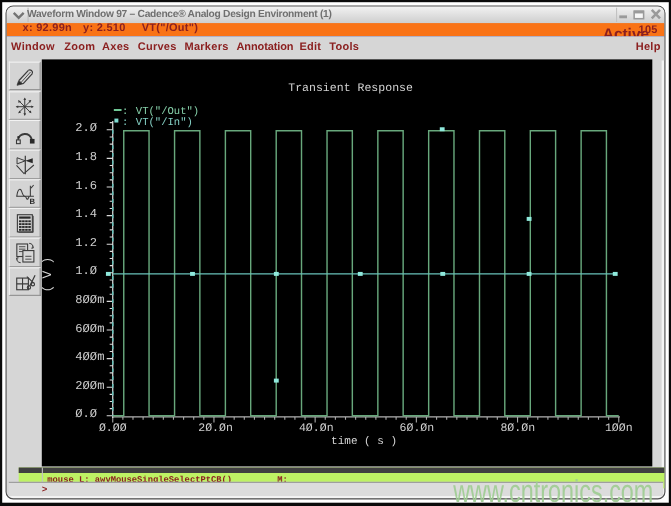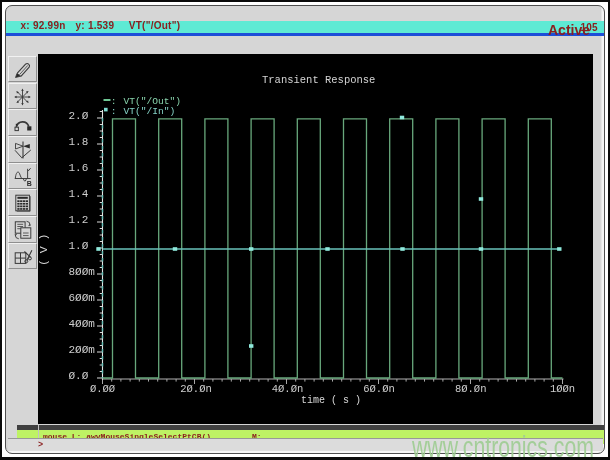--- a/index.html
+++ b/index.html
@@ -1,38 +1,63 @@
 <!DOCTYPE html>
 <html><head><meta charset="utf-8">
 <style>
   html,body{margin:0;padding:0;width:610px;height:460px;background:#fff;overflow:hidden}
   #stage{position:relative;width:610px;height:460px;background:#fff;font-family:"Liberation Sans",sans-serif}
   .fr{position:absolute;background:#0a0a0a}
   #win{position:absolute;left:5px;top:4.5px;width:599.6px;height:449.6px;background:#d6d6d6;border:1.6px solid #4e4e4e;border-radius:7px;box-sizing:border-box;overflow:hidden;box-shadow:inset -2.5px -2.5px 0 #f4f4f4}
   .bar{position:absolute;left:0;width:100%}
   #titlebar{top:0;height:15px;background:linear-gradient(#f2f2f2,#cecece);border-bottom:1px solid #bdbdbd}
   #title{position:absolute;left:18.5px;top:1.6px;font-size:9.3px;font-weight:bold;color:#6f6f6f;letter-spacing:-0.26px}
-  #infobar{top:15px;height:12.5px;background:#5eead4;border-bottom:3px solid #1d4ed8}
+  #infobar{top:15px;height:12.5px;background:#f97316;border-bottom:1px solid #1d4ed8}
   .red{color:#8b2020;font-weight:bold;font-size:10px;letter-spacing:0.25px;position:absolute;white-space:pre}
   #menubar{top:27.5px;height:21.5px;background:#d6d6d6}
   .tbtn{position:absolute;left:1.8px;width:29.5px;height:26.7px;background:#d4d4d4;border:1px solid;border-color:#f2f2f2 #8f8f8f #8f8f8f #f2f2f2;box-sizing:border-box}
   #statusbar{position:absolute;left:11px;top:419.2px;width:595px;height:14.7px;background:#bef264;border-top:5px solid #404040}
   #status2{position:absolute;left:1.5px;top:432.9px;width:595px;height:11.4px;background:#dcdcdc;border-top:1px solid #989898}
   .mono{font-family:"Liberation Mono",monospace}
   #wm{position:absolute;left:412px;top:431px;font-size:29px;color:rgba(159,204,147,0.93);transform:scale(0.733,1);transform-origin:left top;white-space:nowrap;z-index:30}
 </style></head>
 <body>
 <div id="stage">
   <div id="win">
+   <div class="bar" id="titlebar">
+     <svg width="24" height="16" style="position:absolute;left:0;top:0">
+          <path d="M6.5 5.8 L11 10.2 L15.5 5.8" fill="none" stroke="#757575" stroke-width="2.2"></path>
+        </svg>
+     <div style="position:absolute;left:19px;top:1px;height:13px;border-left:1px solid #bdbdbd"></div>
+     <div style="position:absolute;left:553.5px;top:1.5px;height:13px;border-left:1px solid #c2c2c2"></div>
+     <span id="title">Waveform Window 97 – Cadence® Analog Design Environment (1)</span>
+     <svg width="42" height="15" style="position:absolute;right:1.5px;top:0">
+       <rect x="3" y="8" width="7" height="2.6" fill="#9a9a9a"></rect>
+       <rect x="16.5" y="4.2" width="8.6" height="6.8" fill="#f7f7f7" stroke="#9a9a9a" stroke-width="1.4"></rect>
+       <rect x="16.2" y="3.6" width="9.2" height="2.6" fill="#9a9a9a"></rect>
+       <path d="M32.5 3 L40 10.8 M40 3 L32.5 10.8" stroke="#9a9a9a" stroke-width="2.3"></path>
+     </svg>
+   </div>
    <div class="bar" id="infobar">
      <span class="red" style="left:14.5px;top:-0.6px">x: 92.99n</span>
-     <span class="red" style="left:69.5px;top:-0.6px">y: 1.539</span>
+     <span class="red" style="left:69.5px;top:-0.6px">y: 2.510</span>
      <span class="red" style="left:122.8px;top:-0.6px">VT("/Out")</span>
      <span class="red" style="left:542px;top:1.7px;font-size:14px;letter-spacing:0">Active</span>
      <span class="red" style="left:574.5px;top:1.4px">105</span>
+   </div>
+   <div class="bar" id="menubar">
+     <span class="red" style="left:4.1px;top:3.6px">Window</span>
+     <span class="red" style="left:52.5px;top:3.6px">Zoom</span>
+     <span class="red" style="left:86.8px;top:3.6px">Axes</span>
+     <span class="red" style="left:119.2px;top:3.6px">Curves</span>
+     <span class="red" style="left:161.7px;top:3.6px">Markers</span>
+     <span class="red" style="left:209px;top:3.6px;letter-spacing:-0.1px">Annotation</span>
+     <span class="red" style="left:266.2px;top:3.6px">Edit</span>
+     <span class="red" style="left:293.4px;top:3.6px">Tools</span>
+     <span class="red" style="right:3px;top:3.6px">Help</span>
    </div>
    <div class="tbtn" style="top:50.3px"><svg width="23" height="23" viewBox="0 0 23 23" style="margin:1px 0 0 2px">
           <g stroke="#3a3a3a" stroke-width="1.1" fill="none">
 <path d="M4.5 19.5 L6 15.3 L9.8 18.2 Z" fill="#2a2a2a" stroke-width="0.8"></path>
 <path d="M6.3 15.2 L14.8 5.9"></path>
 <path d="M9.9 18.3 L18.4 8.9"></path>
 <path d="M14.8 5.9 A 2.5 2.5 0 0 1 18.4 8.9"></path>
 <path d="M8.6 16.5 L16.8 7.4" stroke-width="0.8"></path>
 </g>
         </svg></div>

